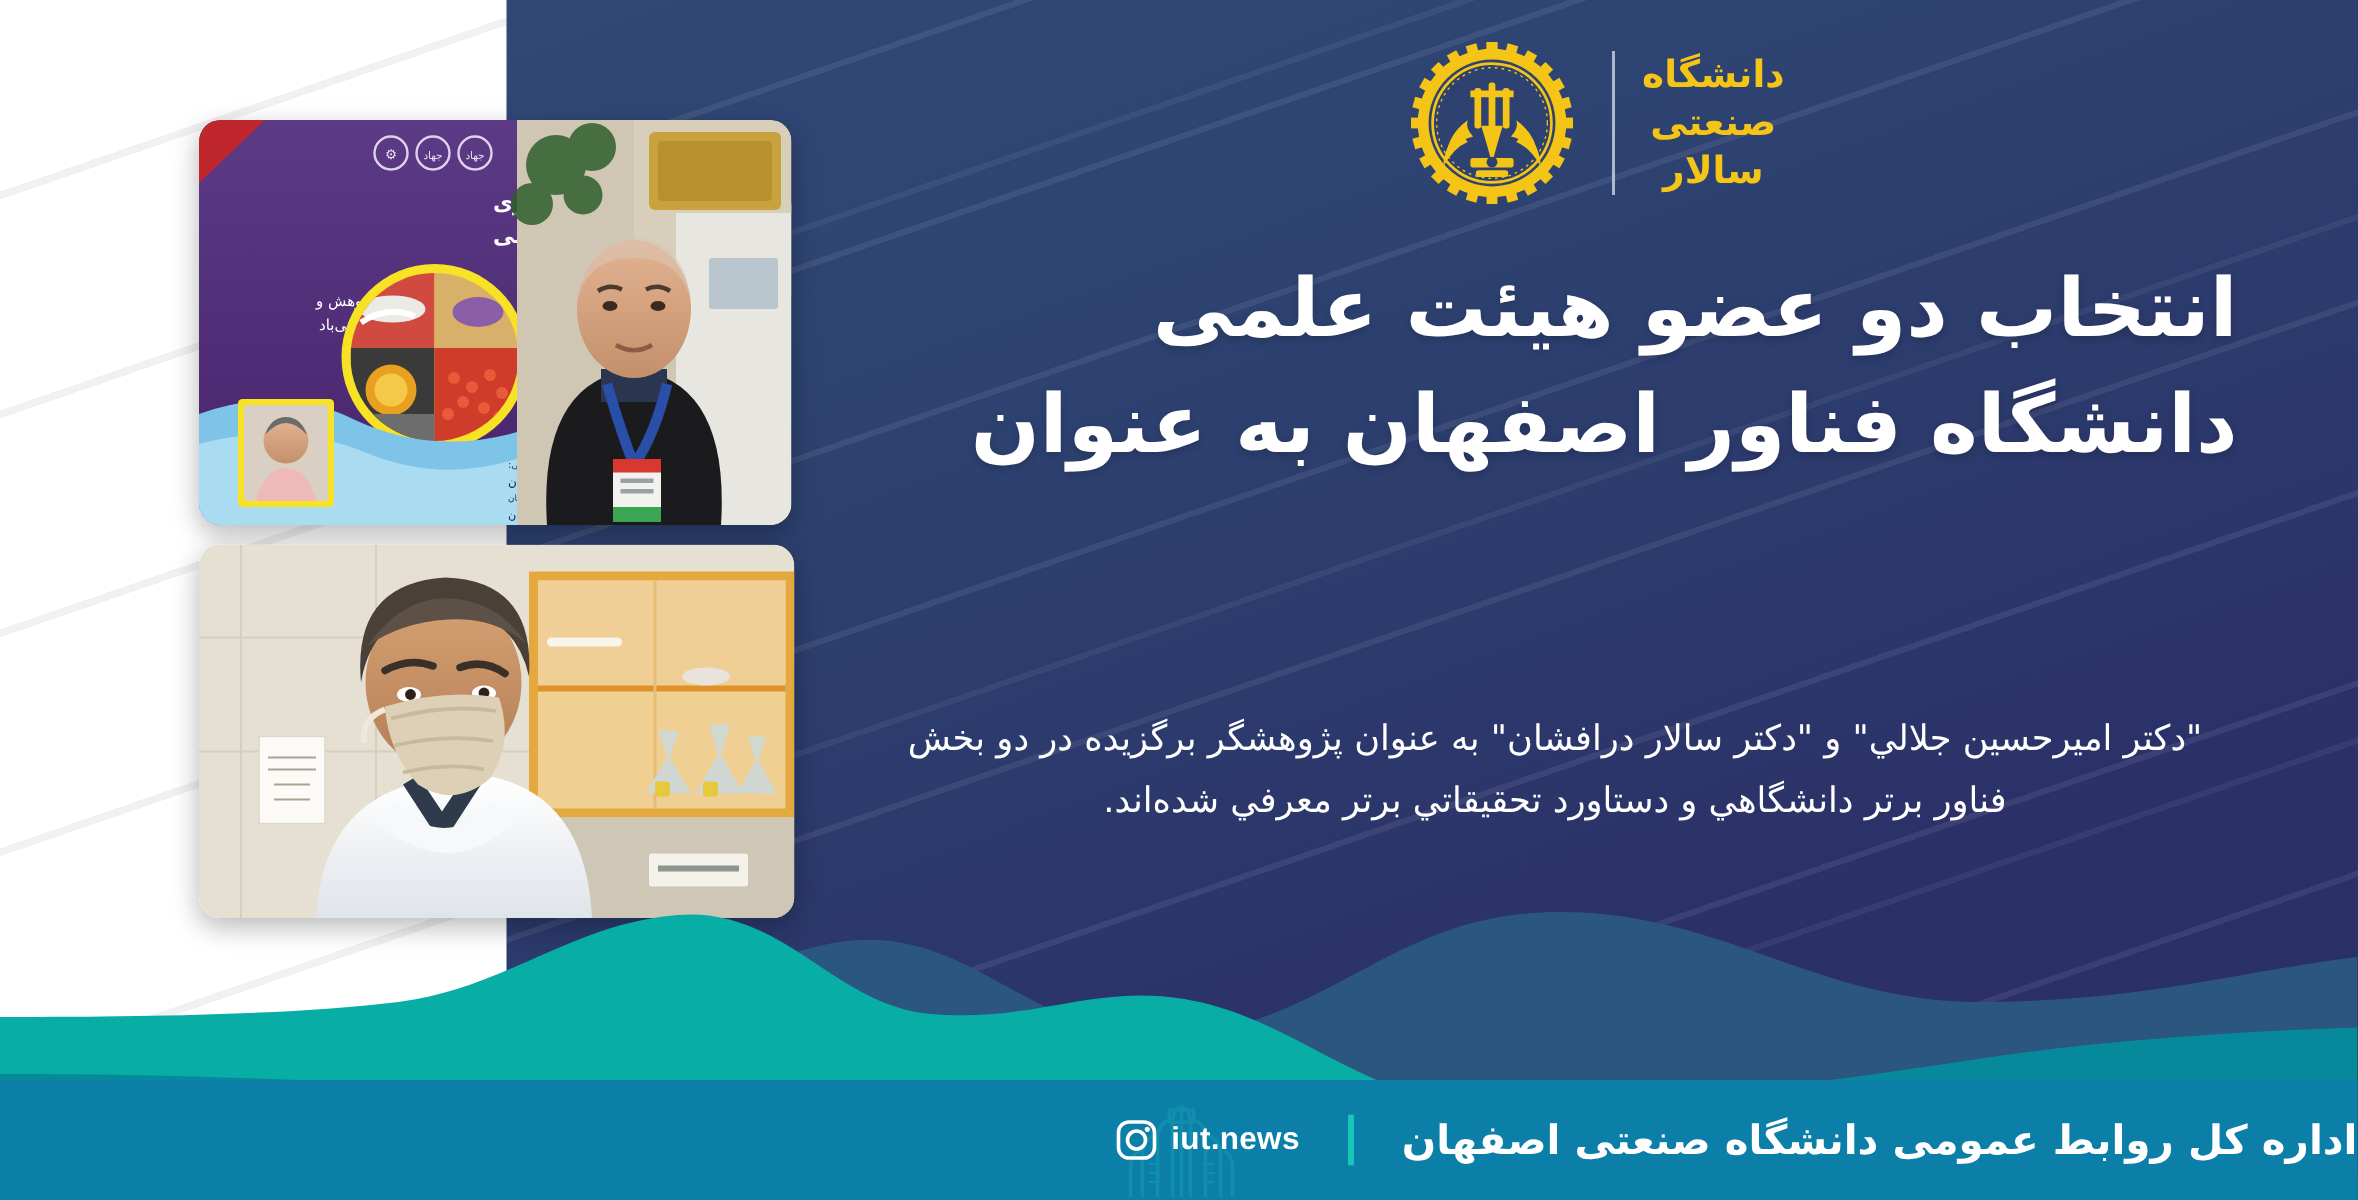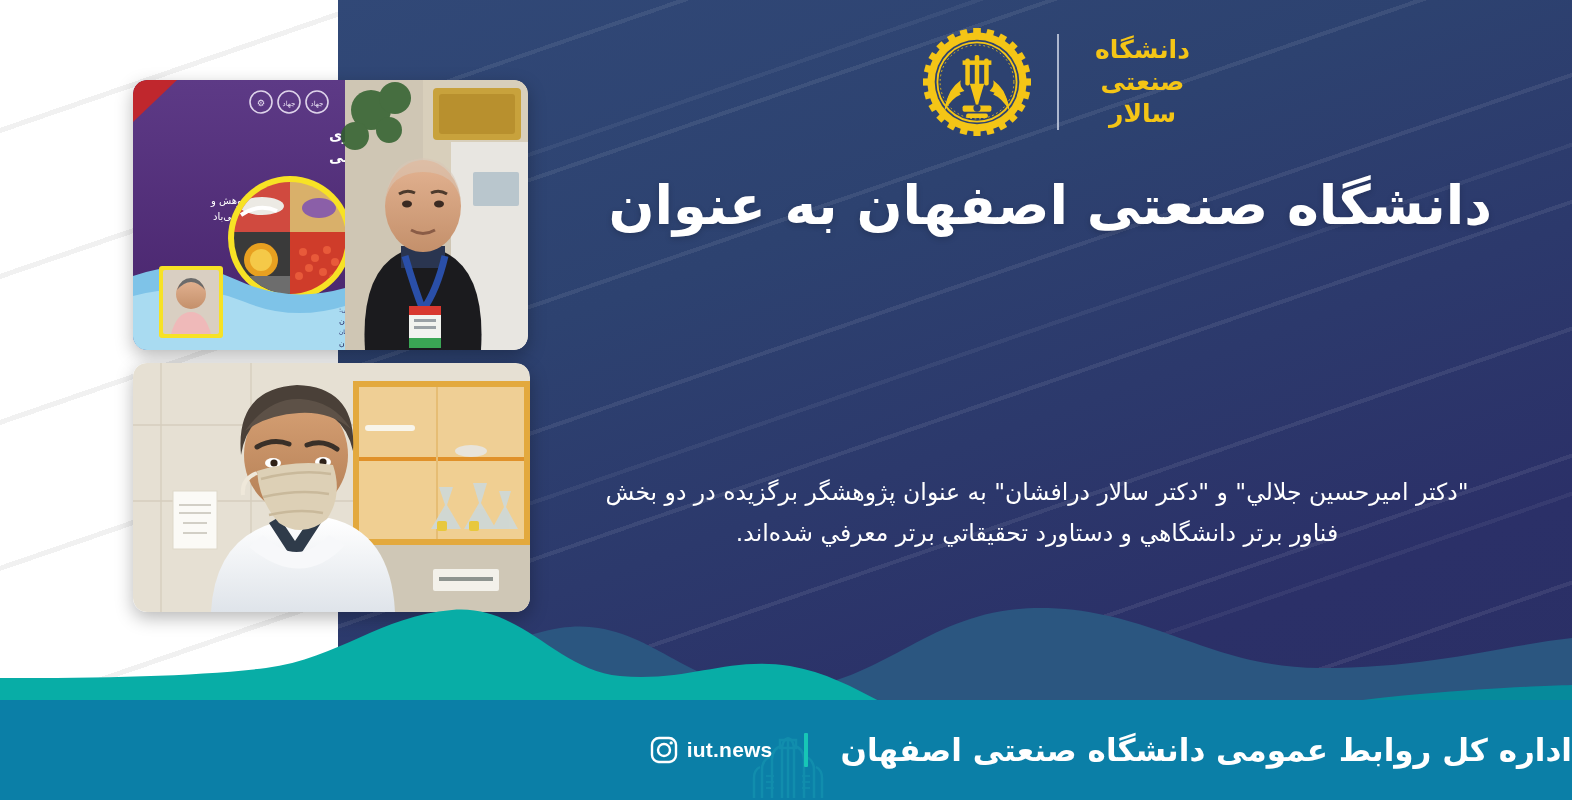--- a/index.html
+++ b/index.html
@@ -62,21 +62,21 @@
         rgba(0,0,0,0.000) 138px);
   }
 
   
   .waves{position:absolute;left:0;right:0;bottom:0;height:250px;width:1572px;}
   .waves svg{display:block;width:1572px;height:250px;}
 
   
   .footer{
     position:absolute;left:0;right:0;bottom:0;
-    height:100px;
+    height:80px;
     background:#0b7fa7;
     display:flex;align-items:center;
     overflow:hidden;
   }
   .footer-watermark{
     position:absolute;
     left:728px; bottom:0;
     width:120px;height:80px;
     opacity:.45;
   }
@@ -98,41 +98,41 @@
     font-family:"Liberation Sans",sans-serif;
     white-space:nowrap;
   }
   .ic{display:inline-block;line-height:0;}
   .footer-divider{
     width:4px;height:34px;background:#17c6b6;margin:0 18px;border-radius:1px;
   }
   .footer-fa{
     direction:rtl;
     color:#ffffff;
-    font-size:31px;
+    font-size:27px;
     font-weight:bold;
     white-space:nowrap;
     font-family:"DejaVu Sans",sans-serif;
   }
 
   
   .logo-block{
     position:absolute;
     top:28px; right:382px;
     display:flex;align-items:center;
     direction:rtl;
     gap:0;
   }
   .logo-text{
     color:#f4c516;
     font-size:25px;
     font-weight:bold;
     line-height:1.28;
     text-align:center;
-    padding-left:36px;
+    padding-left:18px;
     font-family:"DejaVu Sans",sans-serif;
     letter-spacing:1px;
   }
   .logo-rule{
     width:2px;height:96px;background:#cdd5e6;opacity:.8;margin-left:26px;
   }
   .logo-mark{width:108px;height:108px;}
 
   
   .headline{
@@ -462,21 +462,22 @@
 
           <g fill="none" stroke="#f4c516" stroke-width="1">
             <circle cx="60" cy="60" r="41" stroke-dasharray="2 3"></circle>
           </g>
         </g>
       </svg>
     </div>
   </div>
 
   <div class="headline">
-    <div class="line line2">دانشگاه صنعتی اصفهان به عنوان</div>
+    <div class="line line1">انتخاب دو عضو هیئت علمی</div>
+    <div class="line line2">دانشگاه فناور اصفهان به عنوان</div>
   </div>
 
   <div class="body-copy">"دکتر امیرحسین جلالي" و "دکتر سالار درافشان" به عنوان پژوهشگر برگزیده در دو بخش فناور برتر دانشگاهي و دستاورد تحقیقاتي برتر معرفي شده‌اند.</div>
 
   <div class="waves">
     <svg viewBox="0 0 1572 250" preserveAspectRatio="none">
 
       <path d="M0 250 L0 214 C140 214 240 208 330 188
                C420 168 470 92 560 78
                C650 64 690 150 790 140

